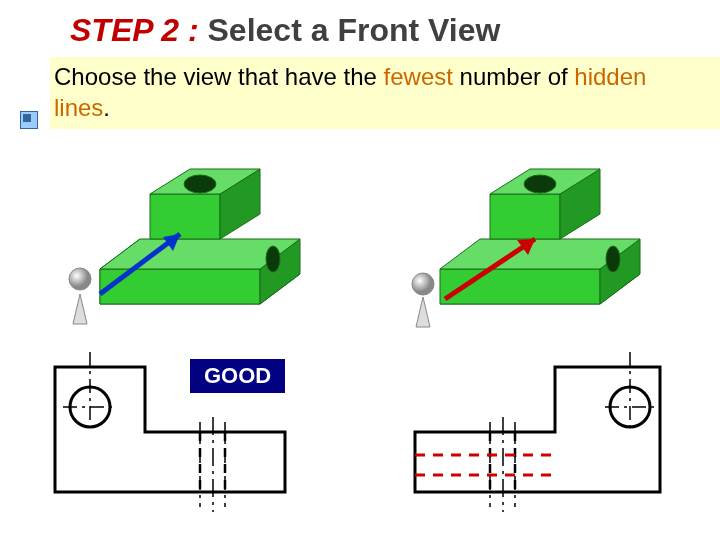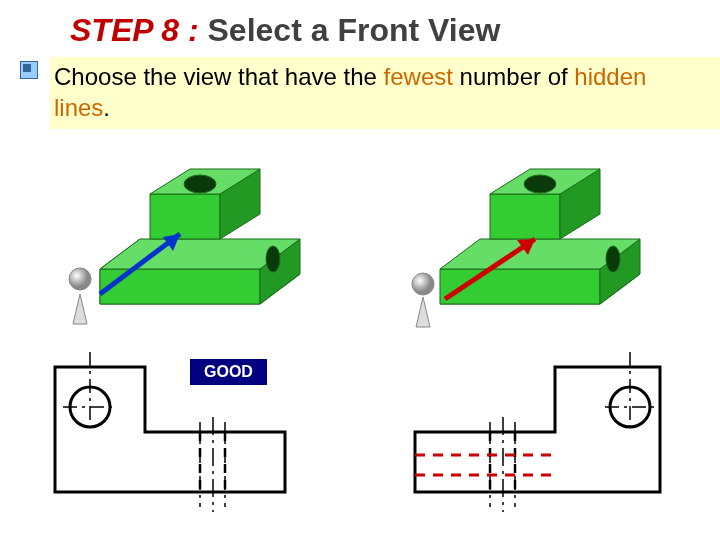--- a/index.html
+++ b/index.html
@@ -1,36 +1,36 @@
 <!DOCTYPE html>
 <html><head>
 <meta charset="utf-8">
 <style>
 *{margin:0;padding:0;box-sizing:border-box}
 body{background:#fff;font-family:Arial,sans-serif;width:720px;height:540px;position:relative;overflow:hidden}
 .title{font-size:32px;font-weight:bold;padding:12px 0 0 70px}
 .title .step{color:#c00000;font-style:italic}
 .title .rest{color:#404040}
-.subtitle-row{display:flex;align-items:flex-start;margin:8px 0 0 20px}
+.subtitle-row{display:flex;align-items:flex-end;margin:8px 0 0 20px}
 .bullet{width:18px;height:18px;margin:4px 12px 0 0;flex-shrink:0}
 .bullet svg{width:100%;height:100%}
 .subtitle{background:#ffffcc;font-size:24px;color:#000;padding:4px 50px 6px 4px;line-height:1.3}
 .subtitle .hl{color:#cc6600}
 .figures{position:relative;width:720px;height:430px}
 .iso-block{position:absolute}
 .iso-block svg{display:block}
-.label{position:absolute;background:#000080;color:#fff;font-size:16px;font-weight:bold;padding:4px 14px}
+.label{position:absolute;background:#000080;color:#fff;font-size:22px;font-weight:bold;padding:4px 14px}
 .ortho{position:absolute}
 .ortho svg{display:block}
 </style>
 </head>
 <body>
 
 <div class="title">
-  <span class="step">STEP 8 :</span><span class="rest"> Select  a  Front  View</span>
+  <span class="step">STEP 2 :</span><span class="rest"> Select  a  Front  View</span>
 </div>
 
 <div class="subtitle-row">
   <div class="bullet">
     <svg viewBox="0 0 18 18">
         <rect x="0" y="0" width="18" height="18" fill="#99ccff" stroke="#336699" stroke-width="2"></rect>
         <rect x="3" y="3" width="8" height="8" fill="#336699"></rect>
       </svg>
   </div>
   <div class="subtitle">

